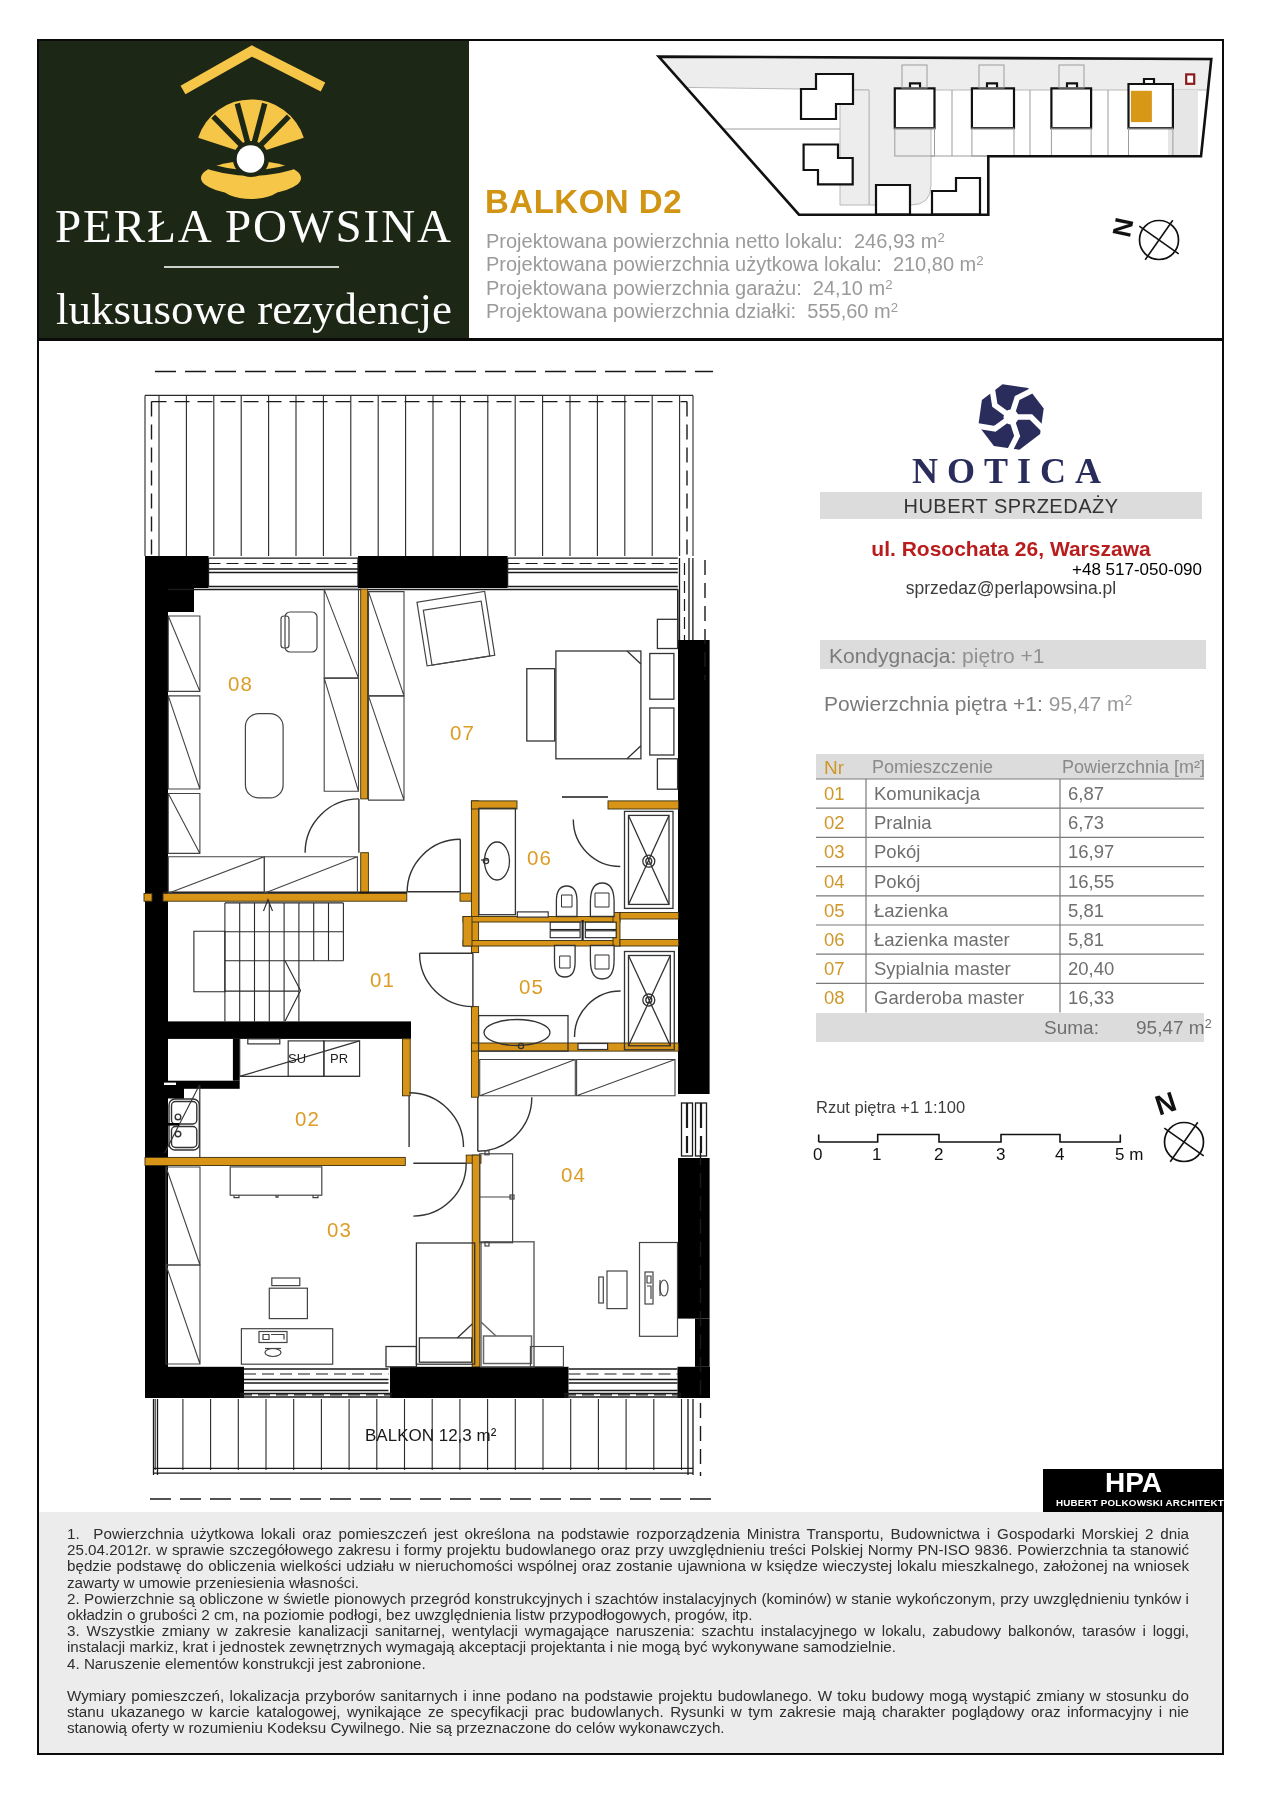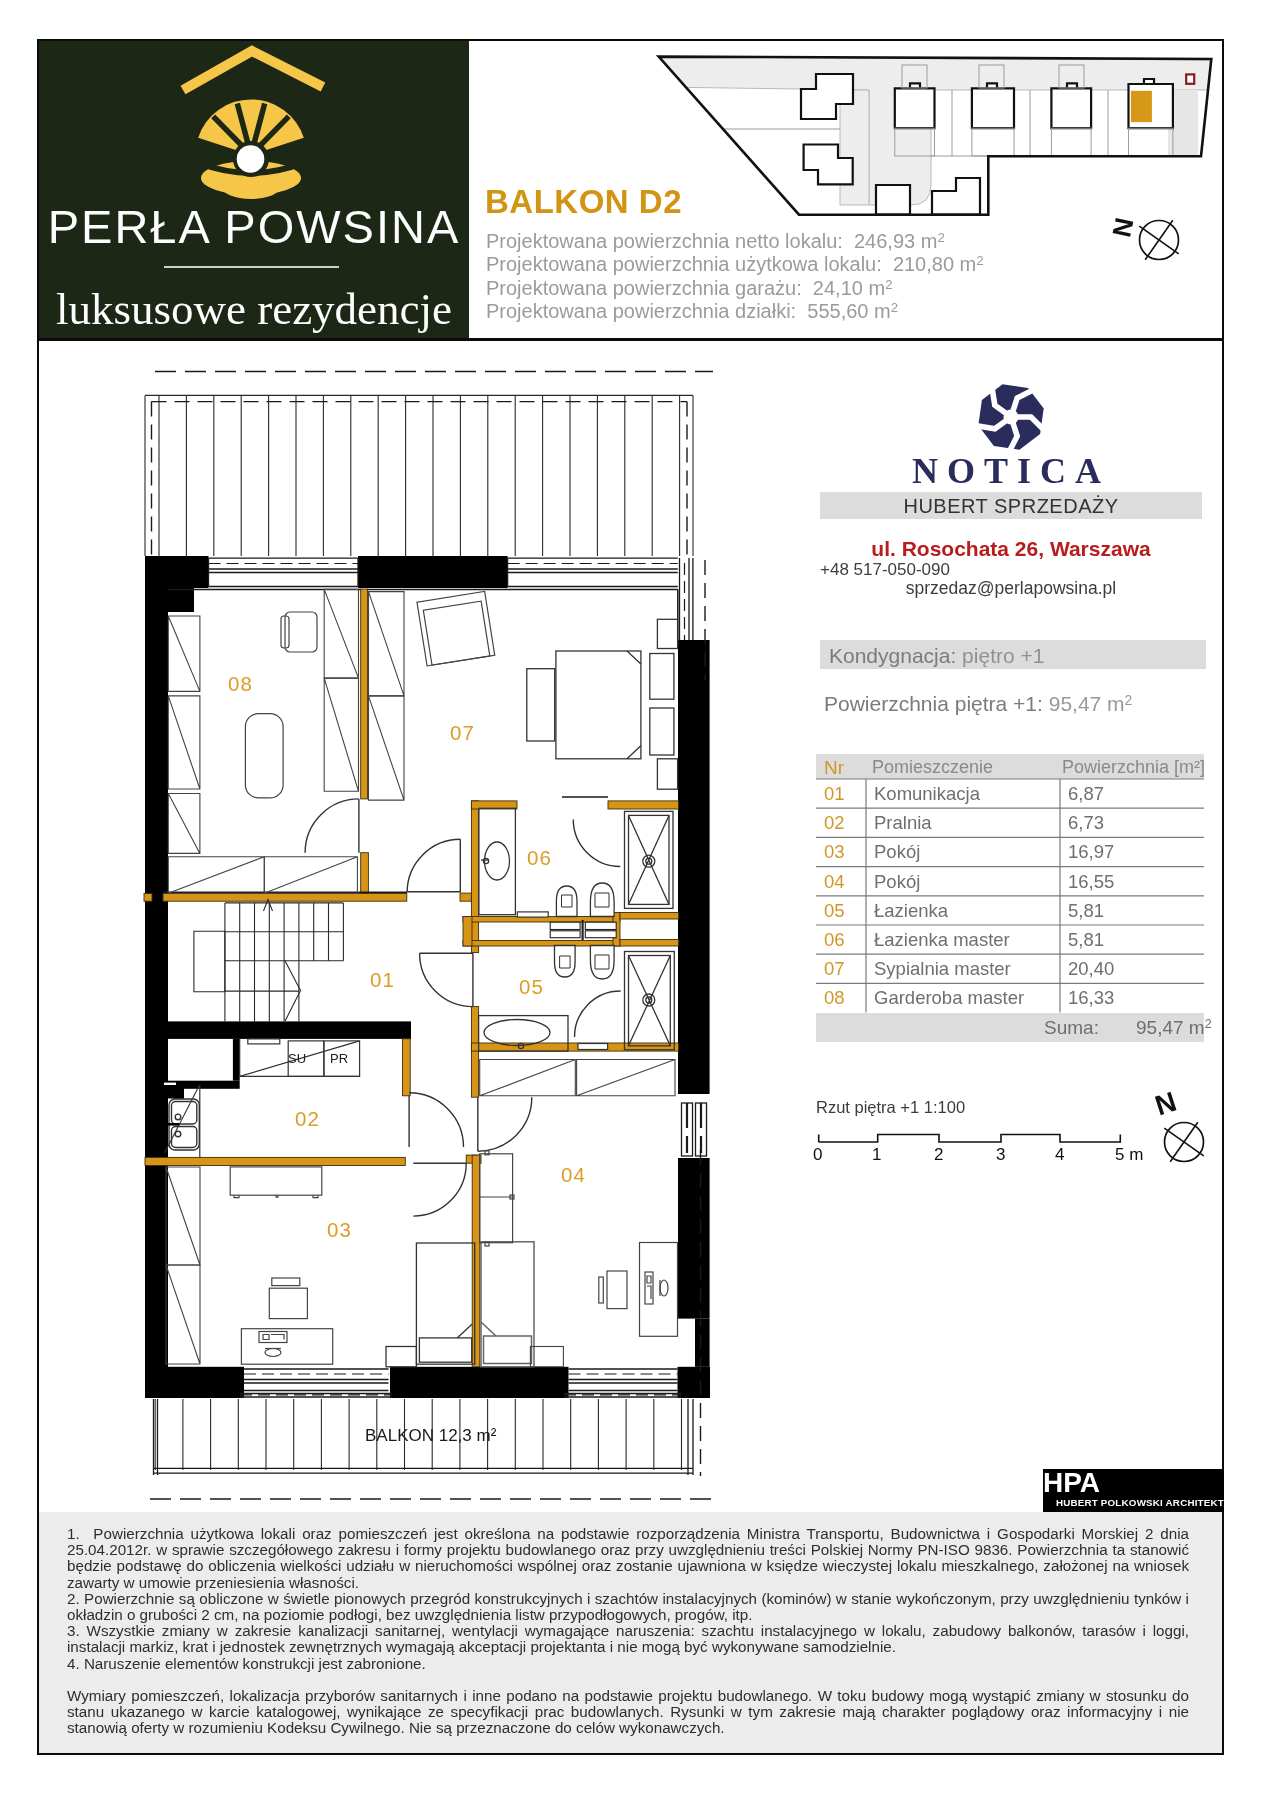--- a/index.html
+++ b/index.html
@@ -29,21 +29,21 @@
     </g>
     <g stroke="#1d2716" stroke-width="5.5" fill="none">
       <path d="M0 -2 L-37.8 -40.7 M0 -2 L-13.7 -53.5 M0 -2 L13.7 -53.5 M0 -2 L37.8 -40.7"></path>
       <path d="M-52 6 Q0 26 52 6" stroke-width="6"></path>
     </g>
     <circle cx="0" cy="2" r="18" fill="#1d2716"></circle>
     <circle cx="-0.5" cy="2" r="13.8" fill="#ffffff"></circle>
   </g>
 </svg>
 
-<div class="t" style="left:39px;top:203px;width:430px;text-align:center;font-family:Liberation Sans, sans-serif;font-size:47px;line-height:47px;color:#fdfdfd;letter-spacing:2px">PERŁA POWSINA</div>
+<div class="t" style="left:39px;top:203px;width:430px;text-align:center;font-family:Liberation Serif, serif;font-size:47px;line-height:47px;color:#fdfdfd;letter-spacing:2px">PERŁA POWSINA</div>
 
 <div class="abs" style="left:164px;top:266px;width:175px;height:2px;background:#cdd0ca"></div>
 
 <div class="t" style="left:39px;top:285px;width:430px;text-align:center;font-family:'Liberation Serif',serif;font-size:45px;line-height:48px;color:#fdfdfd">luksusowe rezydencje</div>
 
 <div class="t" style="left:485px;top:183px;font-size:33px;font-weight:bold;color:#d29413;letter-spacing:0.5px">BALKON D2</div>
 
 <div class="t" style="left:486px;top:231px;font-size:20px;line-height:20.4px;color:#9b9b9b;white-space:pre">Projektowana powierzchnia netto lokalu:  246,93 m<sup>2</sup>
 Projektowana powierzchnia użytkowa lokalu:  210,80 m<sup>2</sup>
 Projektowana powierzchnia garażu:  24,10 m<sup>2</sup>
@@ -494,21 +494,21 @@
   </g>
 </svg>
 
 <div class="t" style="left:820px;top:450px;width:382px;text-align:center;font-family:'Liberation Serif',serif;font-size:36px;font-weight:bold;color:#2a2d5c;letter-spacing:9px">NOTICA</div>
 
 <div class="bar" style="left:820px;top:492px;width:382px;height:27px"></div>
 <div class="t" style="left:820px;top:495px;width:382px;text-align:center;font-size:20px;color:#333;letter-spacing:0.5px">HUBERT SPRZEDAŻY</div>
 
 <div class="t" style="left:820px;top:537px;width:382px;text-align:center;font-size:21px;font-weight:bold;color:#b91c1c">ul. Rosochata 26, Warszawa</div>
 
-<div class="t" style="left:820px;top:560px;width:382px;text-align:left;font-size:17px;color:#404040">+48 517-050-090</div>
+<div class="t" style="left:820px;top:560px;width:382px;text-align:right;font-size:17px;color:#000000">+48 517-050-090</div>
 
 <div class="t" style="left:820px;top:578px;width:382px;text-align:center;font-size:17.5px;color:#3c3c3c">sprzedaz@perlapowsina.pl</div>
 
 <div class="bar" style="left:820px;top:640px;width:386px;height:29px"></div>
 <div class="t" style="left:829px;top:644px;font-size:21px;color:#7b7b7b">Kondygnacja: <span style="color:#919191">piętro +1</span></div>
 
 <div class="t" style="left:824px;top:692px;font-size:21px;color:#7b7b7b">Powierzchnia piętra +1: <span style="color:#999">95,47 m<sup>2</sup></span></div>
 
 <div class="abs" style="left:816px;top:754px;width:388px">
 
@@ -558,21 +558,21 @@
 </svg>
 
 <svg class="abs" style="left:1140px;top:1085px" width="84" height="84" viewBox="0 0 84 84">
   <circle cx="44" cy="57" r="19.5" fill="none" stroke="#111" stroke-width="1.7"></circle>
   <line x1="24.3" y1="43.2" x2="63.7" y2="70.8" stroke="#111" stroke-width="1.6"></line>
   <line x1="57.8" y1="37.3" x2="30.2" y2="76.7" stroke="#111" stroke-width="1.6"></line>
   <text x="16" y="28" font-size="28" font-weight="bold" font-family="Liberation Sans" fill="#111" transform="rotate(-18 26 20)">N</text>
 </svg>
 
 <div class="abs" style="left:1043px;top:1469px;width:181px;height:43px;background:#000"></div>
-<div class="t" style="left:1043px;top:1468px;width:181px;text-align:left;font-size:28px;font-weight:bold;color:#fff;line-height:30px">HPA</div>
+<div class="t" style="left:1043px;top:1468px;width:181px;text-align:center;font-size:28px;font-weight:bold;color:#fff;line-height:30px">HPA</div>
 <div class="t" style="left:1043px;top:1497px;width:181px;text-align:right;font-size:9.8px;font-weight:bold;color:#fff;letter-spacing:0.2px">HUBERT POLKOWSKI ARCHITEKT</div>
 
 <div class="abs" style="left:39px;top:1512px;width:1183px;height:241px;background:#ececec"></div>
 <div class="abs" style="left:67px;top:1526px;width:1122px;font-size:15.2px;line-height:16.2px;color:#2e2e2e;text-align:justify">
 <div>1.&nbsp;&nbsp;Powierzchnia użytkowa lokali oraz pomieszczeń jest określona na podstawie rozporządzenia Ministra Transportu, Budownictwa i Gospodarki Morskiej 2 dnia 25.04.2012r. w sprawie szczegółowego zakresu i formy projektu budowlanego oraz przy uwzględnieniu treści Polskiej Normy PN-ISO 9836. Powierzchnia ta stanowić będzie podstawę do obliczenia wielkości udziału w nieruchomości wspólnej oraz zostanie ujawniona w księdze wieczystej lokalu mieszkalnego, założonej na wniosek zawarty w umowie przeniesienia własności.</div>
 <div>2. Powierzchnie są obliczone w świetle pionowych przegród konstrukcyjnych i szachtów instalacyjnych (kominów) w stanie wykończonym, przy uwzględnieniu tynków i okładzin o grubości 2 cm, na poziomie podłogi, bez uwzględnienia listw przypodłogowych, progów, itp.</div>
 <div>3. Wszystkie zmiany w zakresie kanalizacji sanitarnej, wentylacji wymagające naruszenia: szachtu instalacyjnego w lokalu, zabudowy balkonów, tarasów i loggi, instalacji markiz, krat i jednostek zewnętrznych wymagają akceptacji projektanta i nie mogą być wykonywane samodzielnie.</div>
 <div>4. Naruszenie elementów konstrukcji jest zabronione.</div>
 <div style="height:16px"></div>
 <div>Wymiary pomieszczeń, lokalizacja przyborów sanitarnych i inne podano na podstawie projektu budowlanego. W toku budowy mogą wystąpić zmiany w stosunku do stanu ukazanego w karcie katalogowej, wynikające ze specyfikacji prac budowlanych. Rysunki w tym zakresie mają charakter poglądowy oraz informacyjny i nie stanowią oferty w rozumieniu Kodeksu Cywilnego. Nie są przeznaczone do celów wykonawczych.</div>

